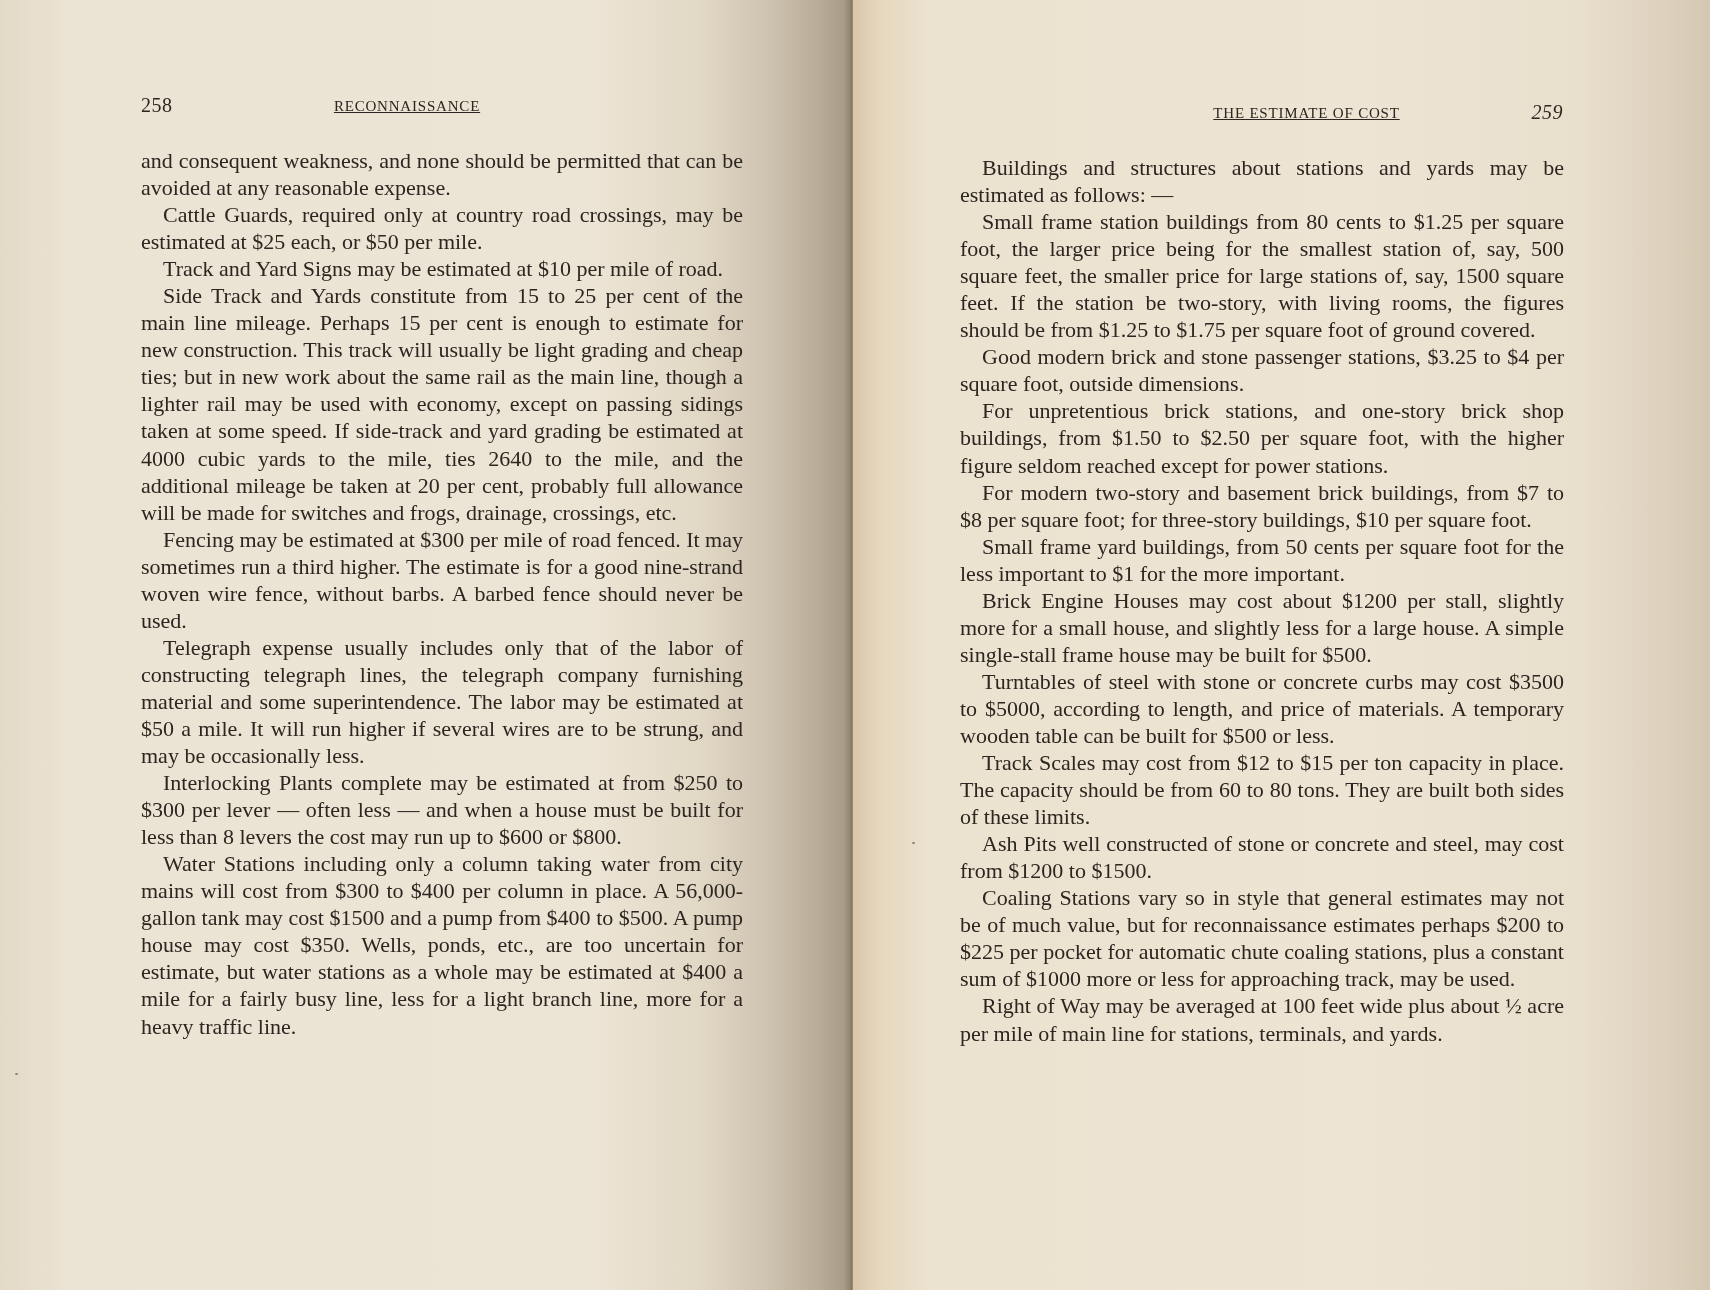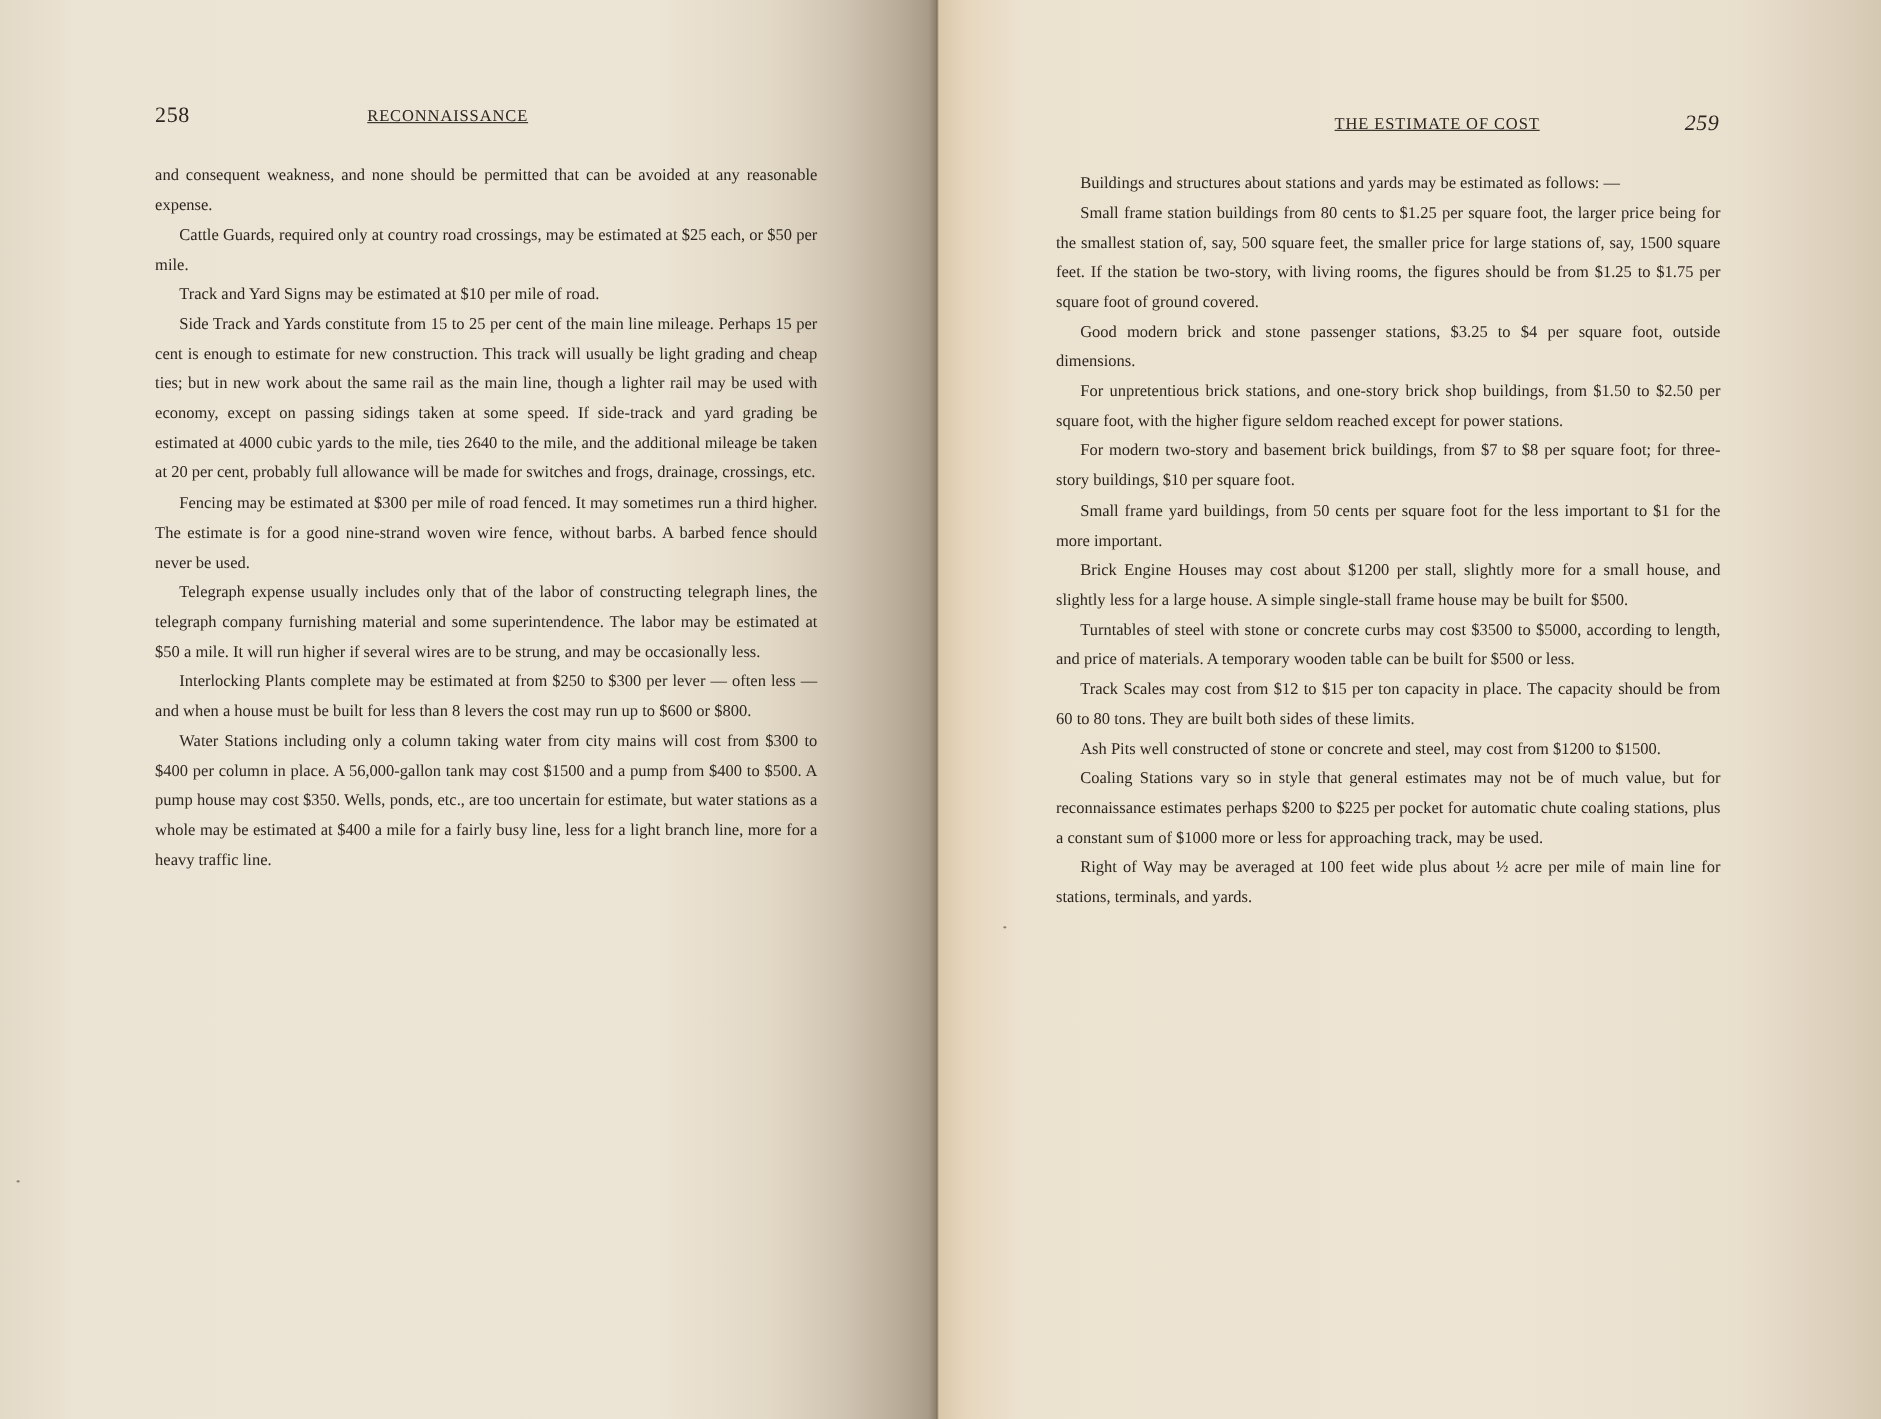--- a/index.html
+++ b/index.html
@@ -34,21 +34,21 @@
     .folio { position: absolute; font-size: 20px; top: -4px; }
     .page-left .folio { left: 0; }
     .page-right .folio { right: 0; font-style: italic; }
     .head-title {
       position: absolute; left: 0; right: 0; text-align: center;
       font-size: 15px; text-transform: uppercase; letter-spacing: 0.8px; text-decoration: underline;
     }
     .page-left .head-title { left: 0; right: 70px; }
     .page-right .head-title { left: 90px; right: 0; }
     .body-text {
-      position: absolute; font-size: 15px; line-height: 27.05px;
+      position: absolute; font-size: 22px; line-height: 27.05px;
       text-align: justify; hyphens: none;
     }
     .page-left .body-text { left: 141px; width: 602px; top: 147px; }
     .page-right .body-text { left: 108px; width: 604px; top: 154px; }
     .para { margin: 0; text-indent: 22px; }
     .para.cont { text-indent: 0; }
     .para .term { }
     .speck { position: absolute; width: 3px; height: 2px; background: #8a7f70; border-radius: 50%; }
   </style>
 </head>

